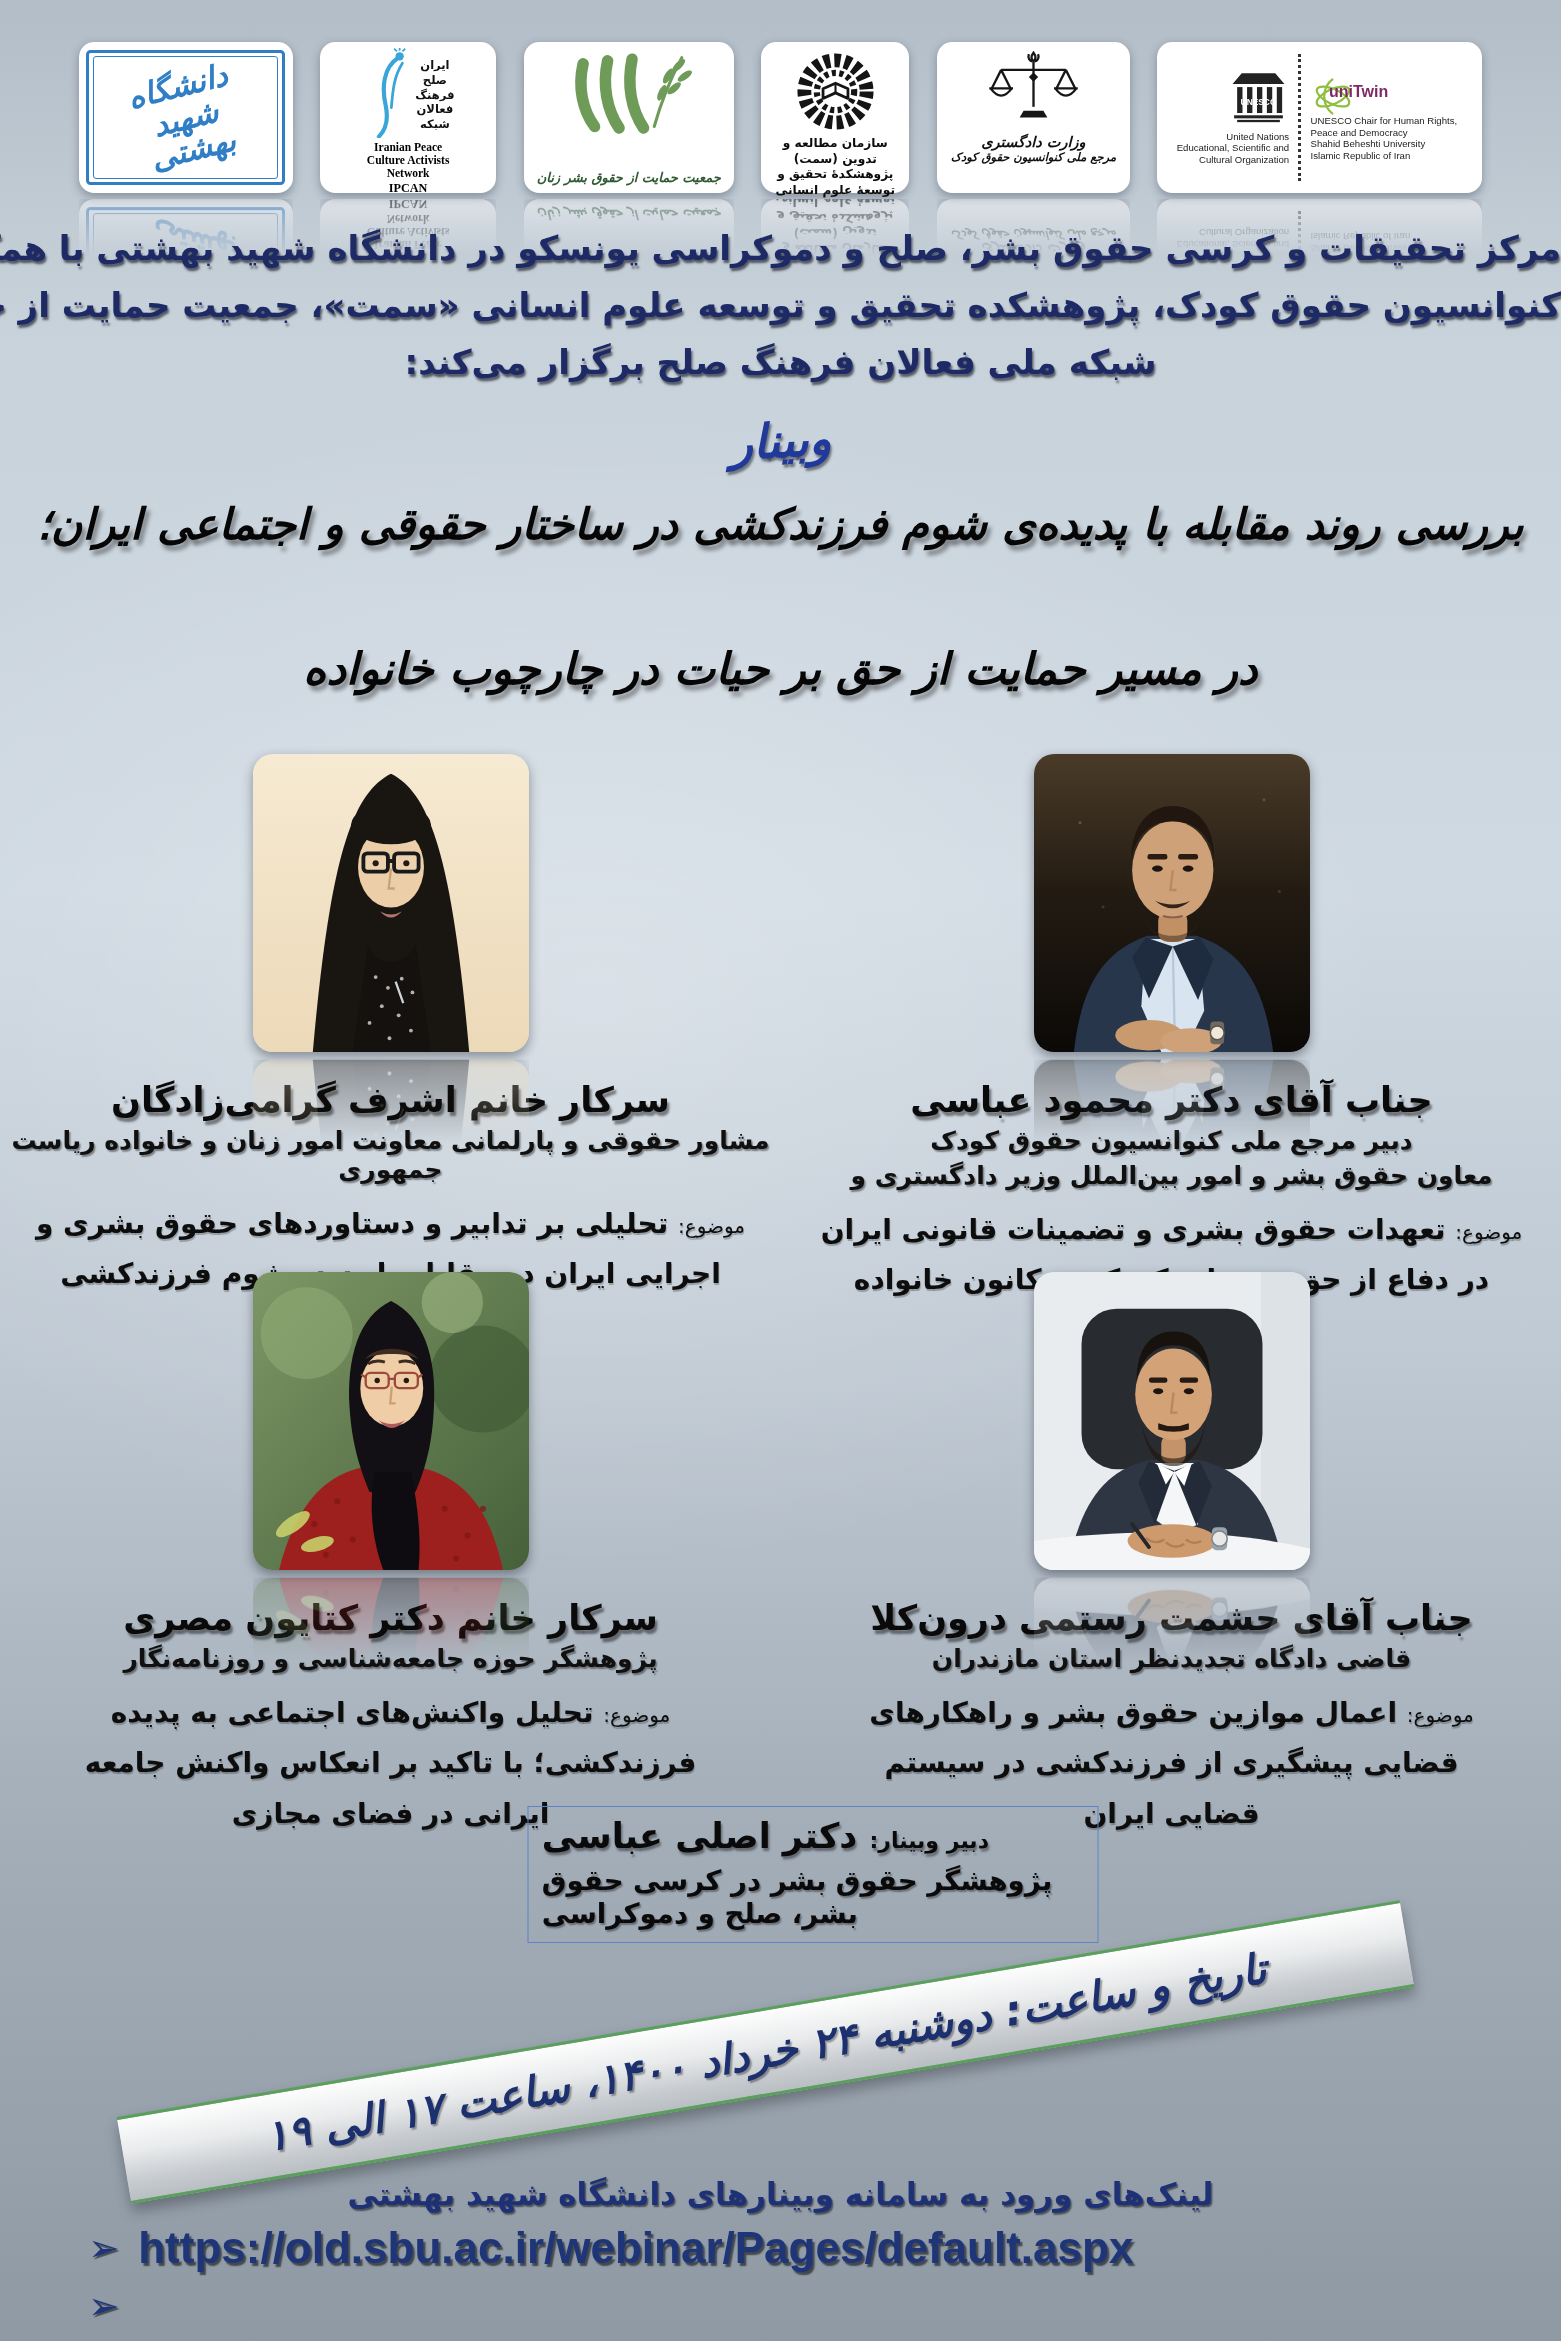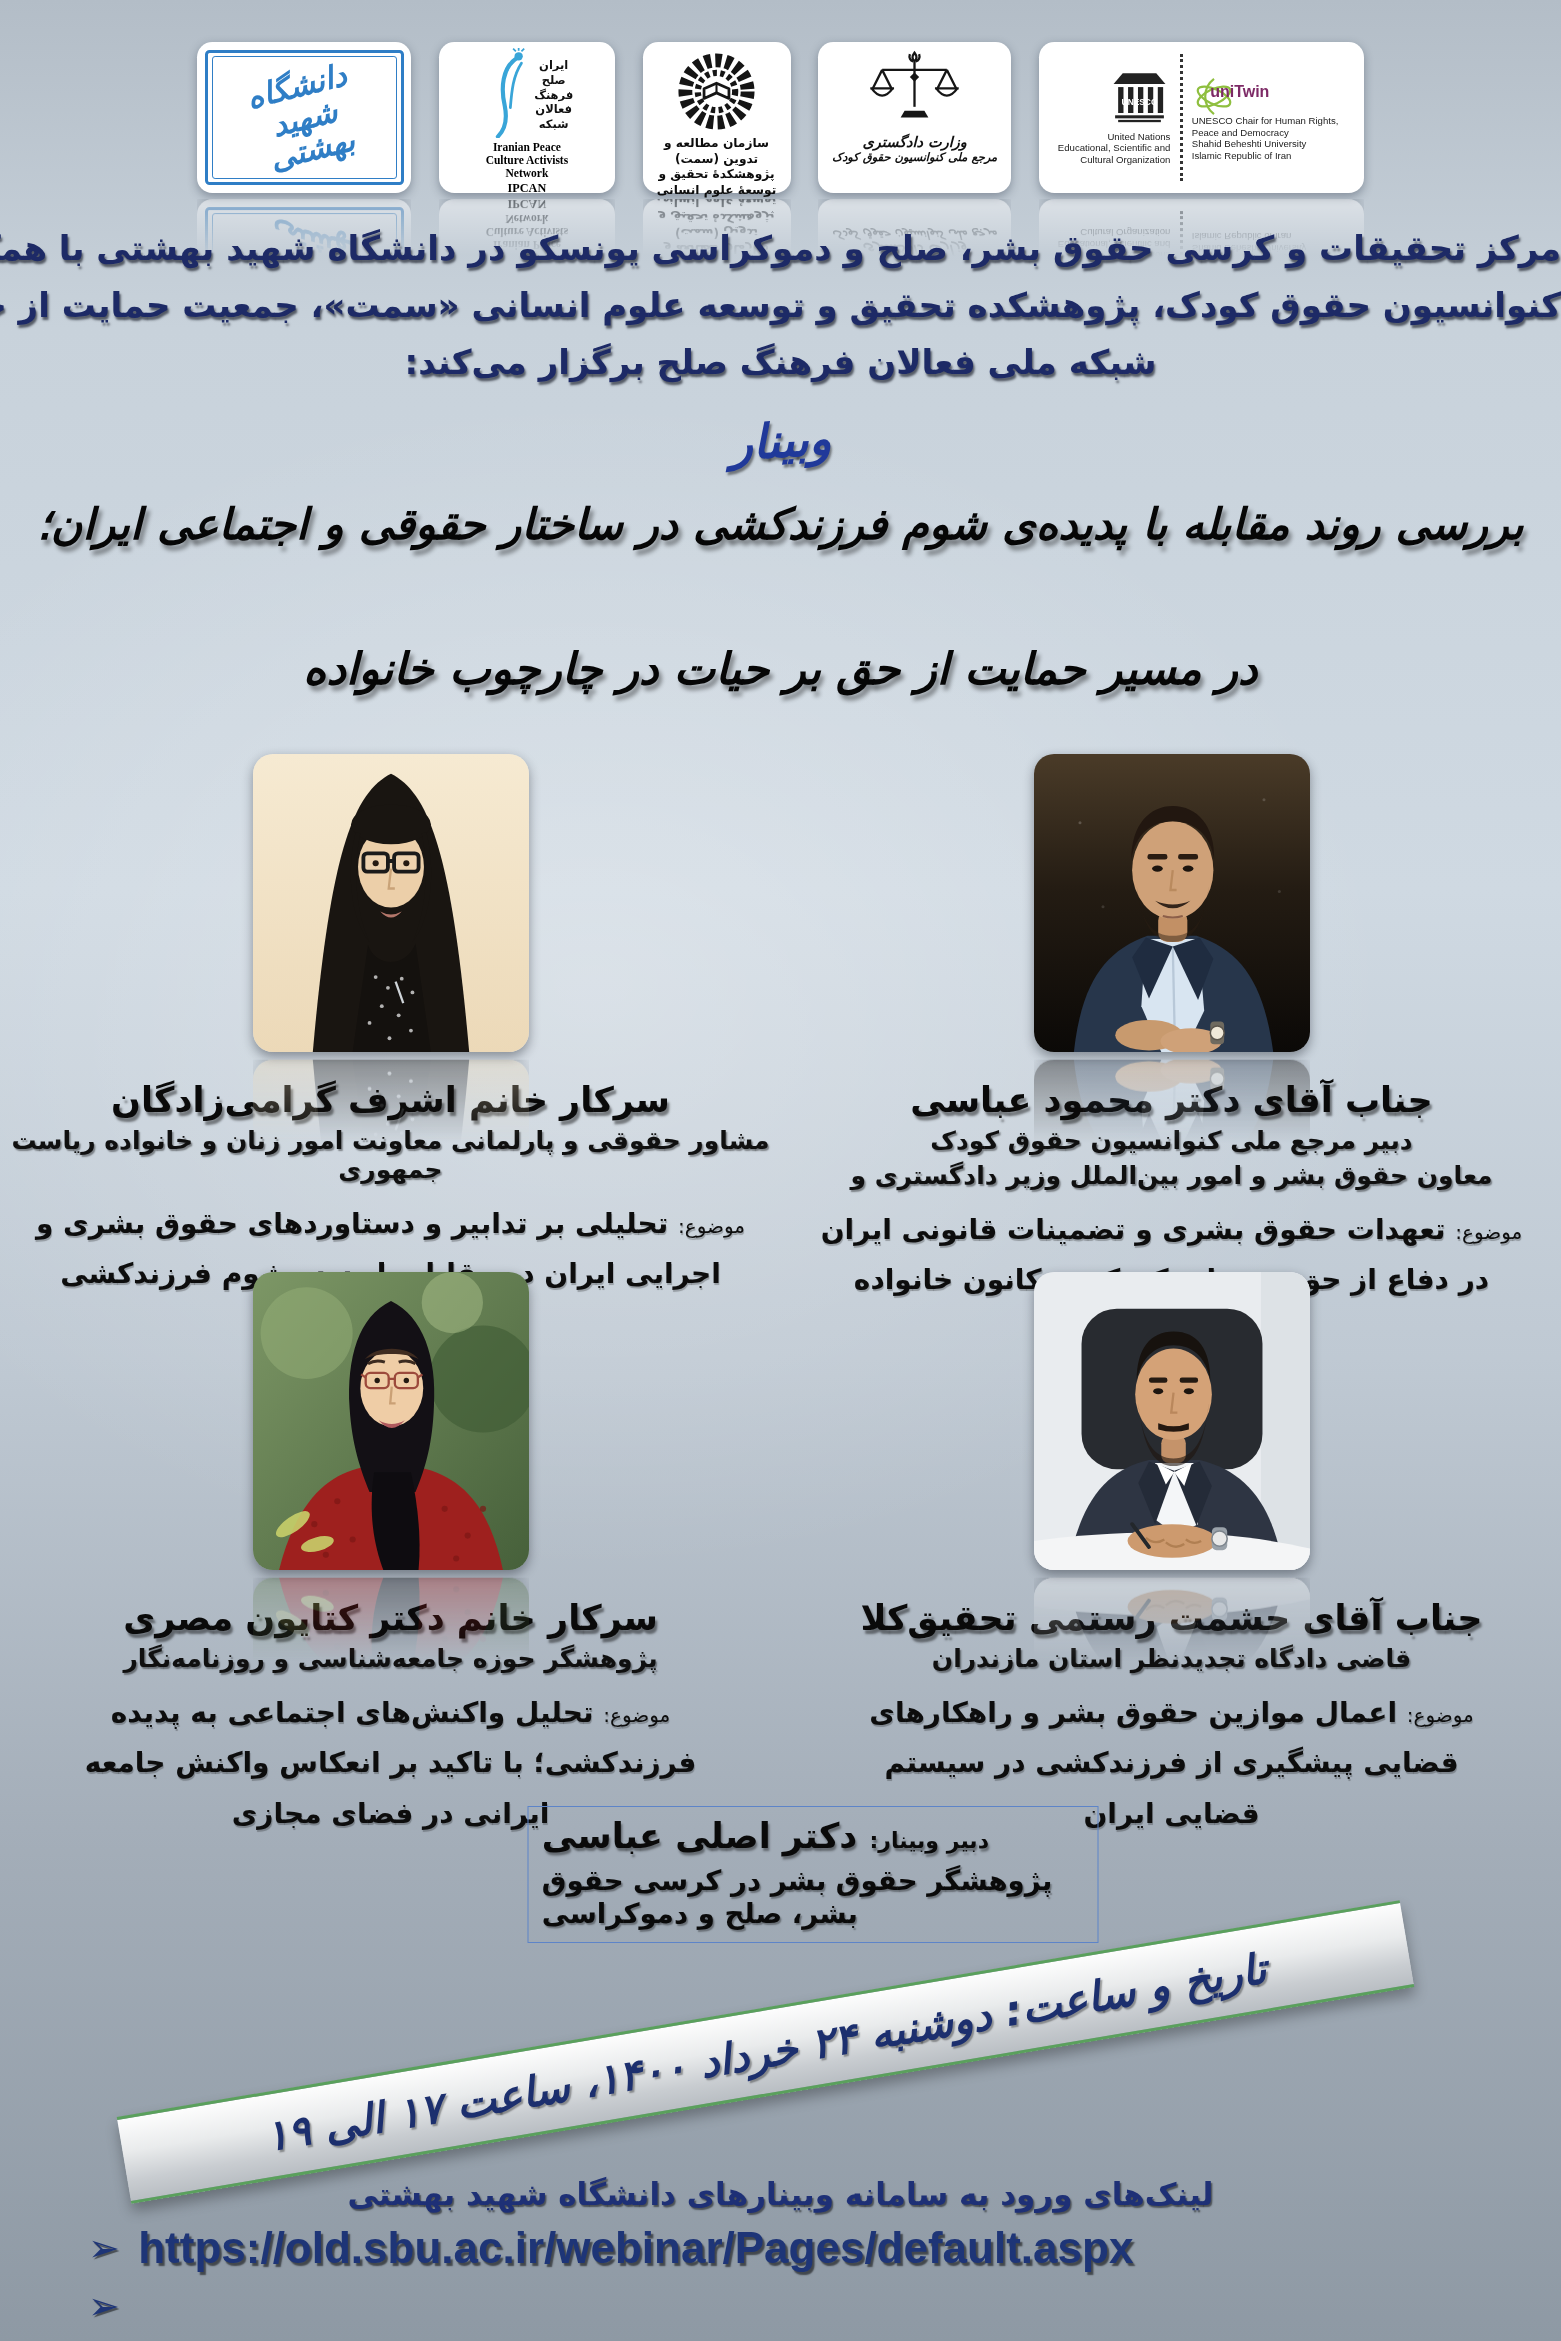--- a/index.html
+++ b/index.html
@@ -126,20 +126,40 @@
         </span>
       </div>
       <div class="ipcan-en">
         <div>Iranian Peace</div>
         <div>Culture Activists</div>
         <div>Network</div>
       </div>
       <div class="ipcan-acr">IPCAN</div>
     </div>
 
+    <div class="logo-card women">
+      <span>
+        <svg width="130" height="88" viewBox="0 0 170 115">
+          <g stroke="#6f9b58" fill="none" stroke-linecap="round">
+            <path d="M25,18 C18,48 24,78 40,100" stroke-width="15"></path>
+            <path d="M57,14 C50,46 56,78 72,102" stroke-width="15"></path>
+            <path d="M89,12 C82,46 88,78 104,102" stroke-width="15"></path>
+            <path d="M118,100 C128,64 140,36 154,10" stroke-width="4"></path>
+          </g>
+          <g fill="#6f9b58">
+            <ellipse cx="150" cy="20" rx="11" ry="4.5" transform="rotate(-45 150 20)"></ellipse>
+            <ellipse cx="158" cy="34" rx="11" ry="4.5" transform="rotate(-35 158 34)"></ellipse>
+            <ellipse cx="136" cy="34" rx="11" ry="4.5" transform="rotate(-60 136 34)"></ellipse>
+            <ellipse cx="144" cy="50" rx="11" ry="4.5" transform="rotate(-40 144 50)"></ellipse>
+            <ellipse cx="128" cy="56" rx="11" ry="4.5" transform="rotate(-65 128 56)"></ellipse>
+          </g>
+        </svg>
+      </span>
+      <div class="women-caption">جمعیت حمایت از حقوق بشر زنان</div>
+    </div>
 
     <div class="logo-card samt">
       <span>
         <svg width="83" height="83" viewBox="0 0 120 120">
           <circle cx="60" cy="60" r="45" fill="none" stroke="#151515" stroke-width="20" stroke-dasharray="9 6"></circle>
           <circle cx="60" cy="60" r="27" fill="none" stroke="#151515" stroke-width="9" stroke-dasharray="6 5"></circle>
           <circle cx="60" cy="60" r="21" fill="#fff"></circle>
           <path d="M42,56 L60,48 L78,56 L78,70 L60,62 L42,70 Z" fill="#fff" stroke="#151515" stroke-width="4" stroke-linejoin="round"></path>
           <line x1="60" y1="48" x2="60" y2="62" stroke="#151515" stroke-width="3"></line>
         </svg>
@@ -397,21 +417,21 @@
         <path d="M136,170 C142,232 158,254 182,254 C206,254 222,232 228,170 C224,222 206,244 182,244 C158,244 140,222 136,170 Z" fill="rgba(30,20,14,.6)"></path>
         <path d="M162,198 Q182,206 202,198 L202,206 Q182,212 162,206 Z" fill="#241810"></path>
         <path d="M0,390 L0,352 C120,336 250,336 360,362 L360,390 Z" fill="#f4f5f6"></path>
         <ellipse cx="180" cy="352" rx="58" ry="22" fill="#cd9a6e"></ellipse>
         <path d="M146,348 q12,10 24,2 M172,354 q12,10 24,2 M198,350 q10,8 20,2" stroke="#b07f52" stroke-width="3" fill="none"></path>
         <rect x="232" y="334" width="20" height="30" rx="6" fill="#9aa2aa"></rect>
         <circle cx="242" cy="349" r="10" fill="#e8e8e8" stroke="#7d858d" stroke-width="2"></circle>
         <line x1="150" y1="360" x2="128" y2="330" stroke="#23272b" stroke-width="5" stroke-linecap="round"></line>
       </svg>
     </div>
-    <div class="sp-name">جناب آقای حشمت رستمی تحقیق‌کلا</div>
+    <div class="sp-name">جناب آقای حشمت رستمی درون‌کلا</div>
     <div class="sp-role">قاضی دادگاه تجدیدنظر استان مازندران</div>
     <div class="sp-topic">
       <span class="topic-label">موضوع:</span>
       <span>اعمال موازین حقوق بشر و راهکارهای قضایی پیشگیری از فرزندکشی در سیستم قضایی ایران</span>
     </div>
   </div>
 
   <div class="moderator">
     <div class="mod-line1">
       <span class="mod-label">دبیر وبینار:</span>

